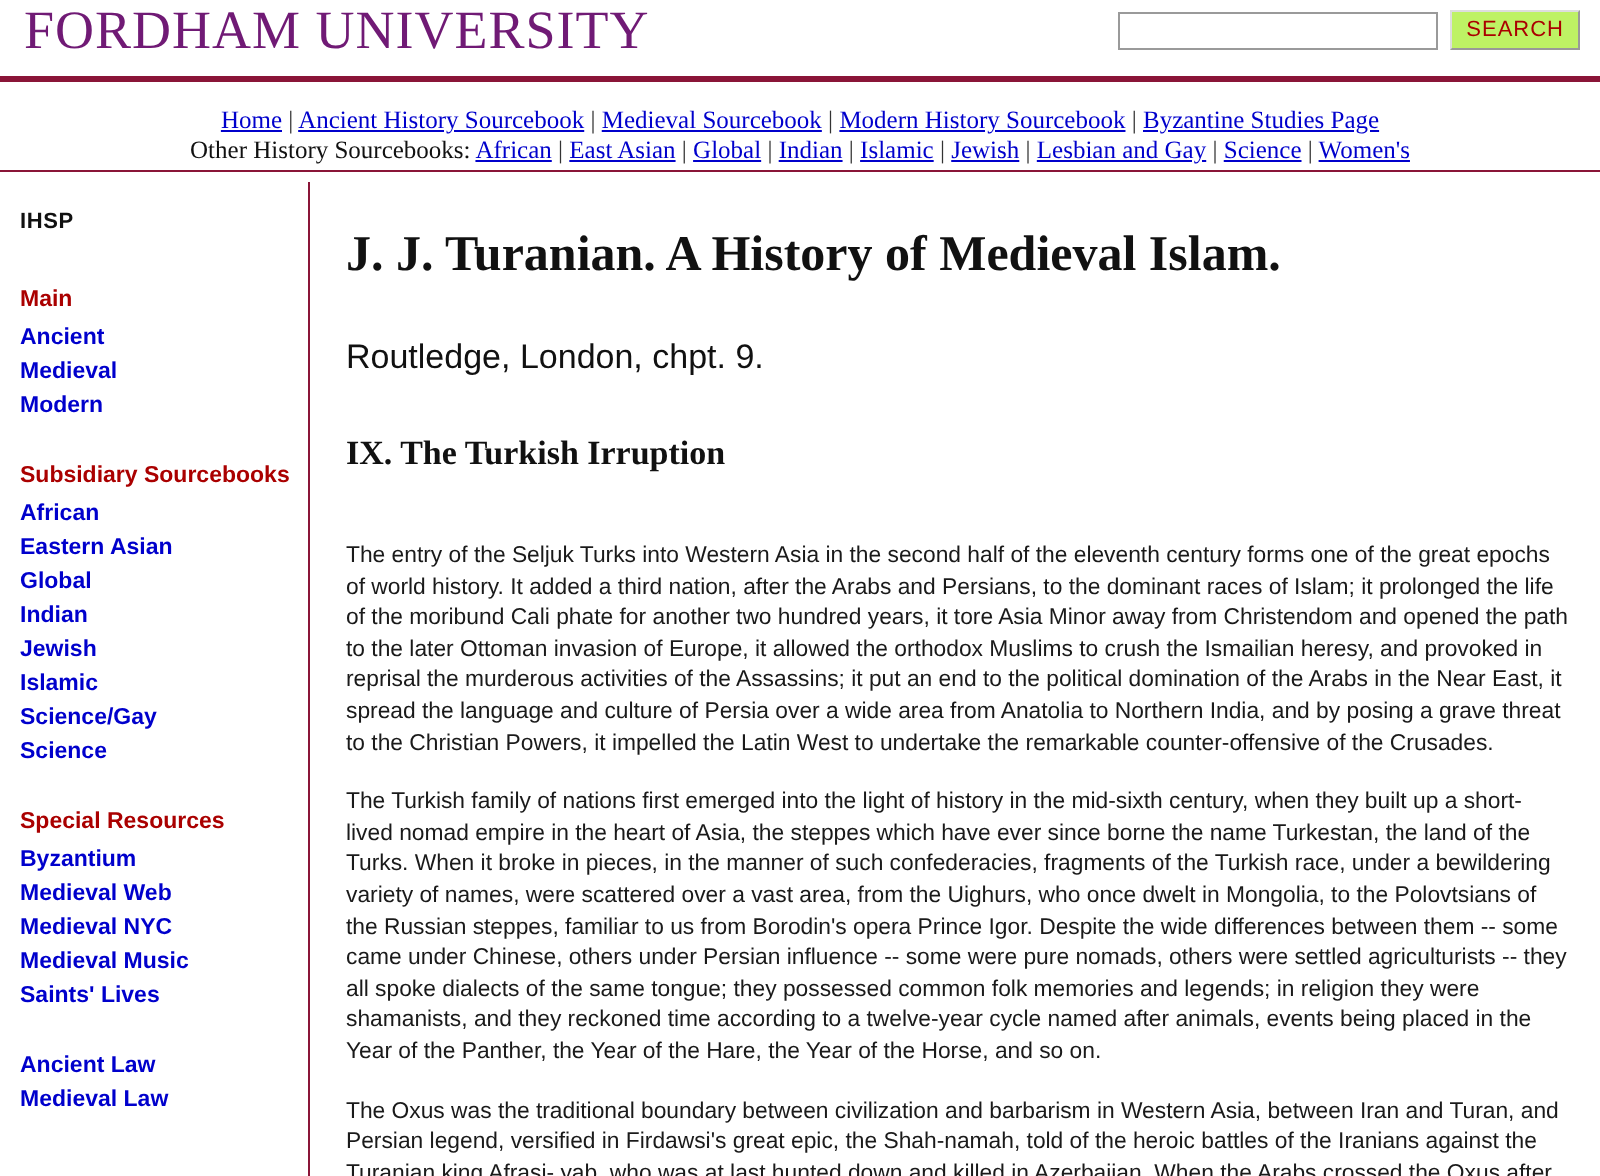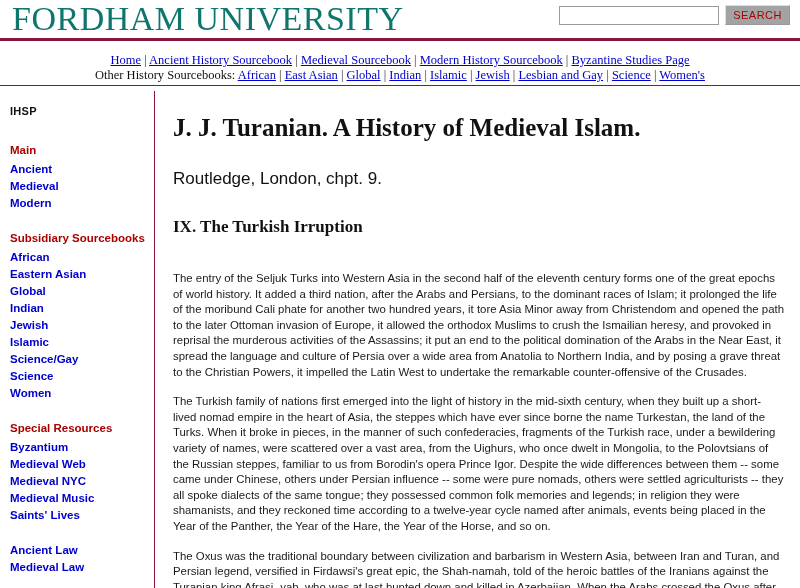--- a/index.html
+++ b/index.html
@@ -23,23 +23,23 @@
   .masthead {
     height: 38px;
     position: relative;
     border-bottom: 0;
   }
   .brand {
     position: absolute;
     left: 12px;
     top: 0px;
     font-family: "Liberation Serif", serif;
-    font-size: 34px;
+    font-size: 27px;
     letter-spacing: 0.5px;
-    color: #0f766e;
+    color: #701a75;
     white-space: nowrap;
   }
   .search-area {
     position: absolute;
     right: 10px;
     top: 5px;
     display: flex;
     align-items: center;
     gap: 6px;
   }
@@ -48,21 +48,21 @@
     height: 19px;
     border: 1px solid #9a9a9a;
     background: #ffffff;
     font-family: "Liberation Sans", sans-serif;
     font-size: 11px;
     padding: 1px 3px;
   }
   .search-btn {
     height: 20px;
     padding: 0 7px;
-    background: #a3a3a3;
+    background: #bef264;
     border: 1px solid #999;
     border-top-color: #ddd;
     border-left-color: #ddd;
     font-family: "Liberation Sans", sans-serif;
     font-size: 11px;
     color: #aa0000;
     letter-spacing: 0.5px;
     cursor: pointer;
   }
 
@@ -231,21 +231,20 @@
       <div class="sb-group">
         <div class="sb-head">Subsidiary Sourcebooks</div>
         <a class="sb-item" href="#">African</a>
         <a class="sb-item" href="#">Eastern Asian</a>
         <a class="sb-item" href="#">Global</a>
         <a class="sb-item" href="#">Indian</a>
         <a class="sb-item" href="#">Jewish</a>
         <a class="sb-item" href="#">Islamic</a>
         <a class="sb-item" href="#">Science/Gay</a>
         <a class="sb-item" href="#">Science</a>
-        <a class="sb-item" href="#">Women</a>
       </div>
 
       <div class="sb-group">
         <div class="sb-head">Special Resources</div>
         <a class="sb-item" href="#">Byzantium</a>
         <a class="sb-item" href="#">Medieval Web</a>
         <a class="sb-item" href="#">Medieval NYC</a>
         <a class="sb-item" href="#">Medieval Music</a>
         <a class="sb-item" href="#">Saints' Lives</a>
       </div>

